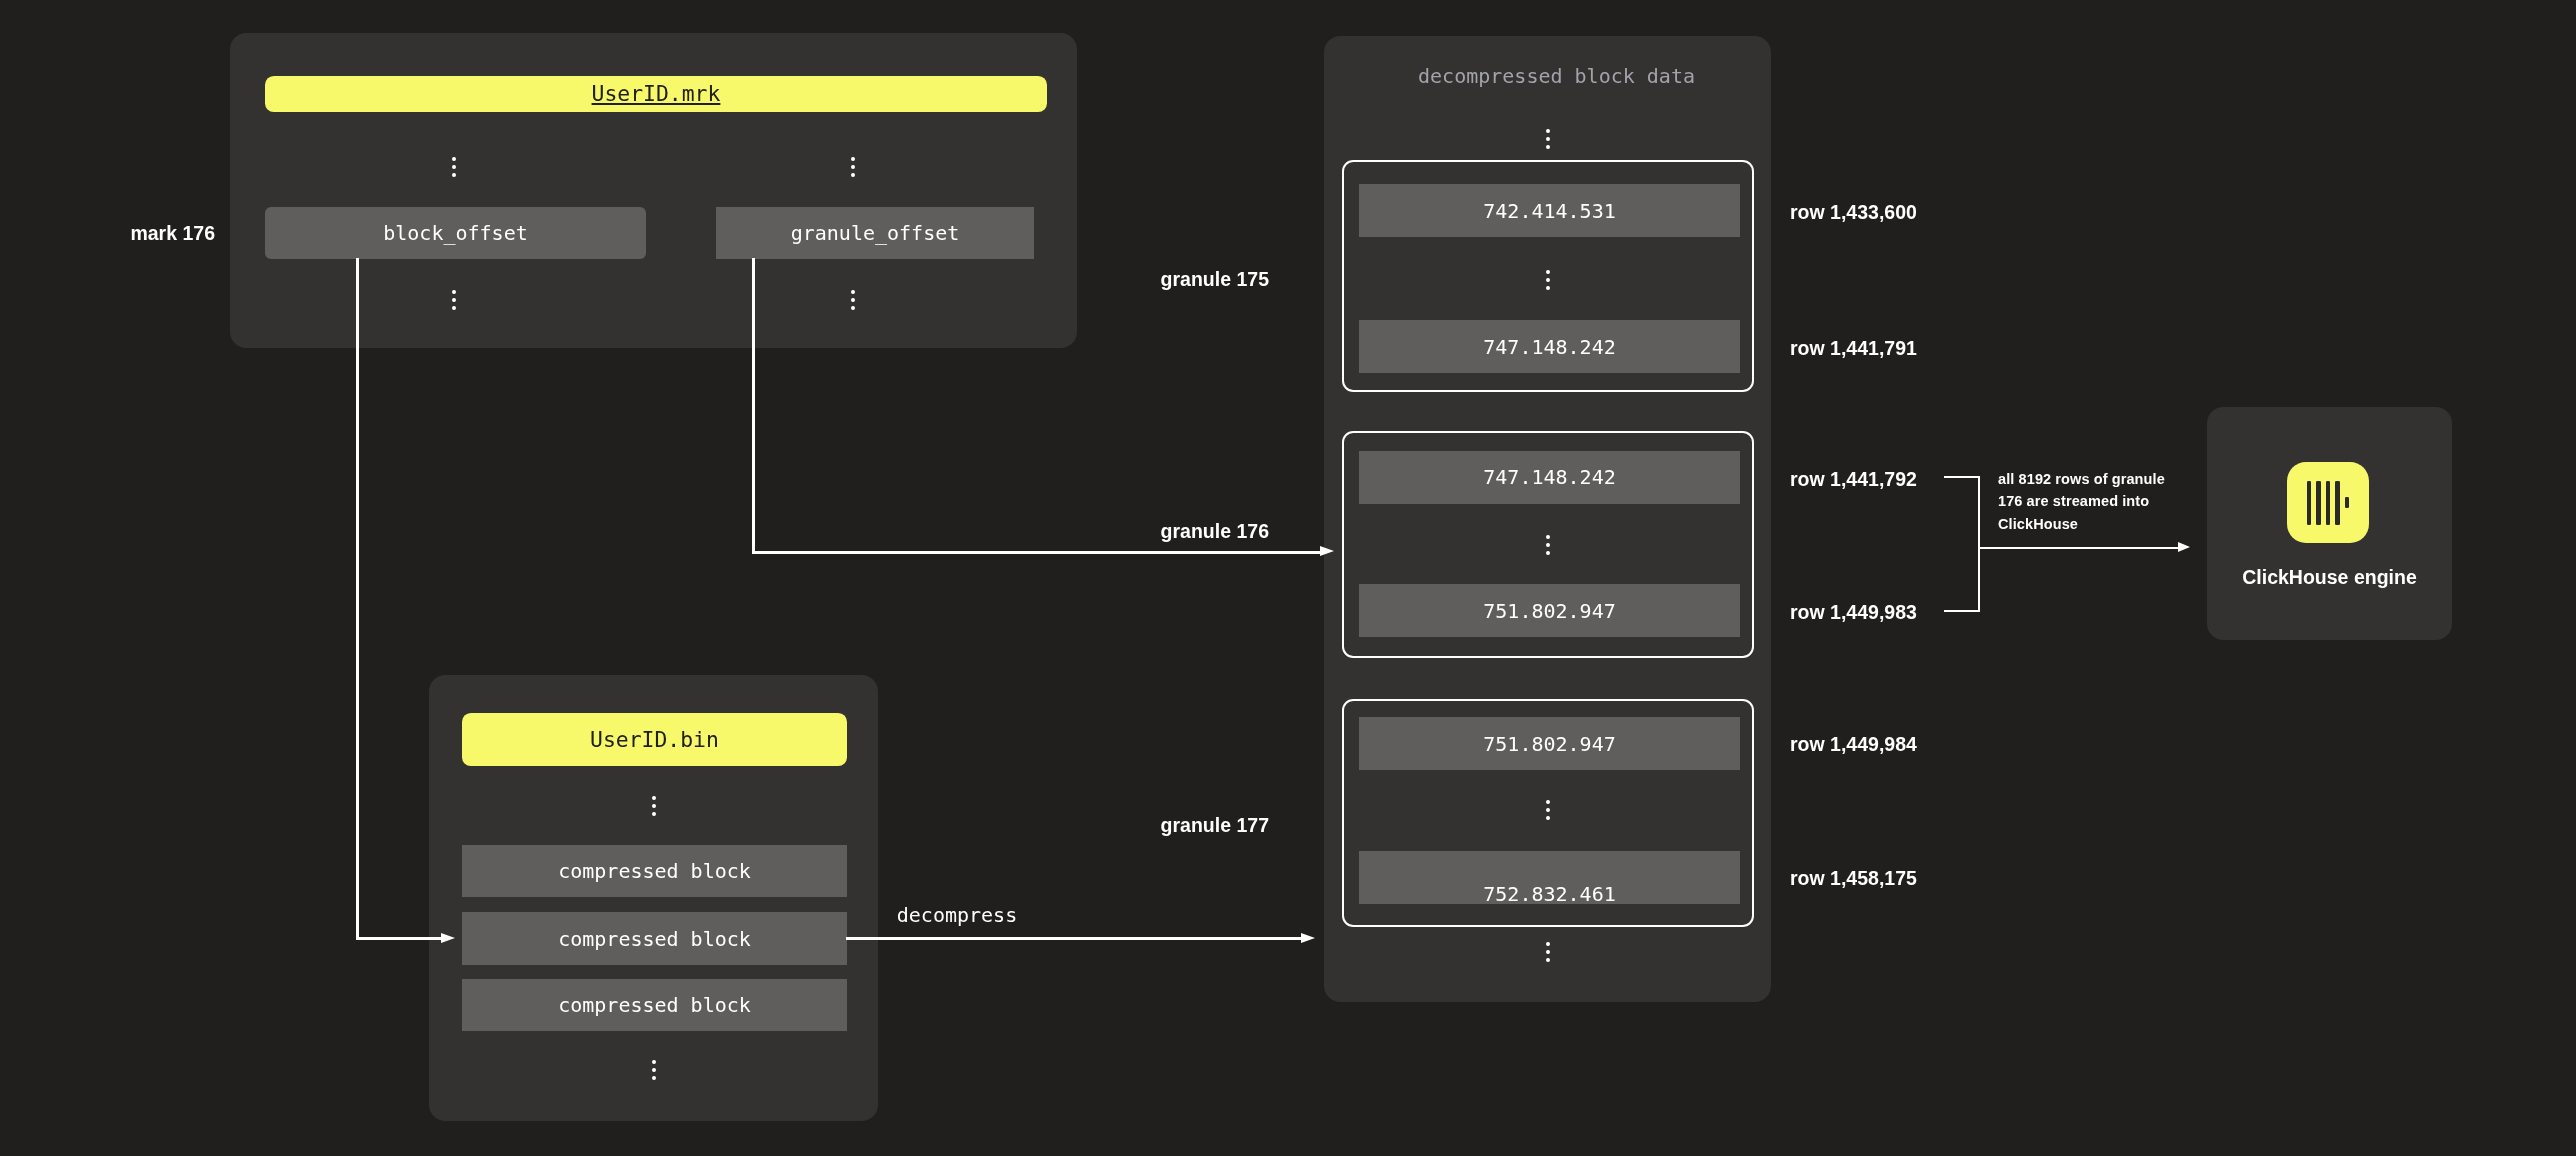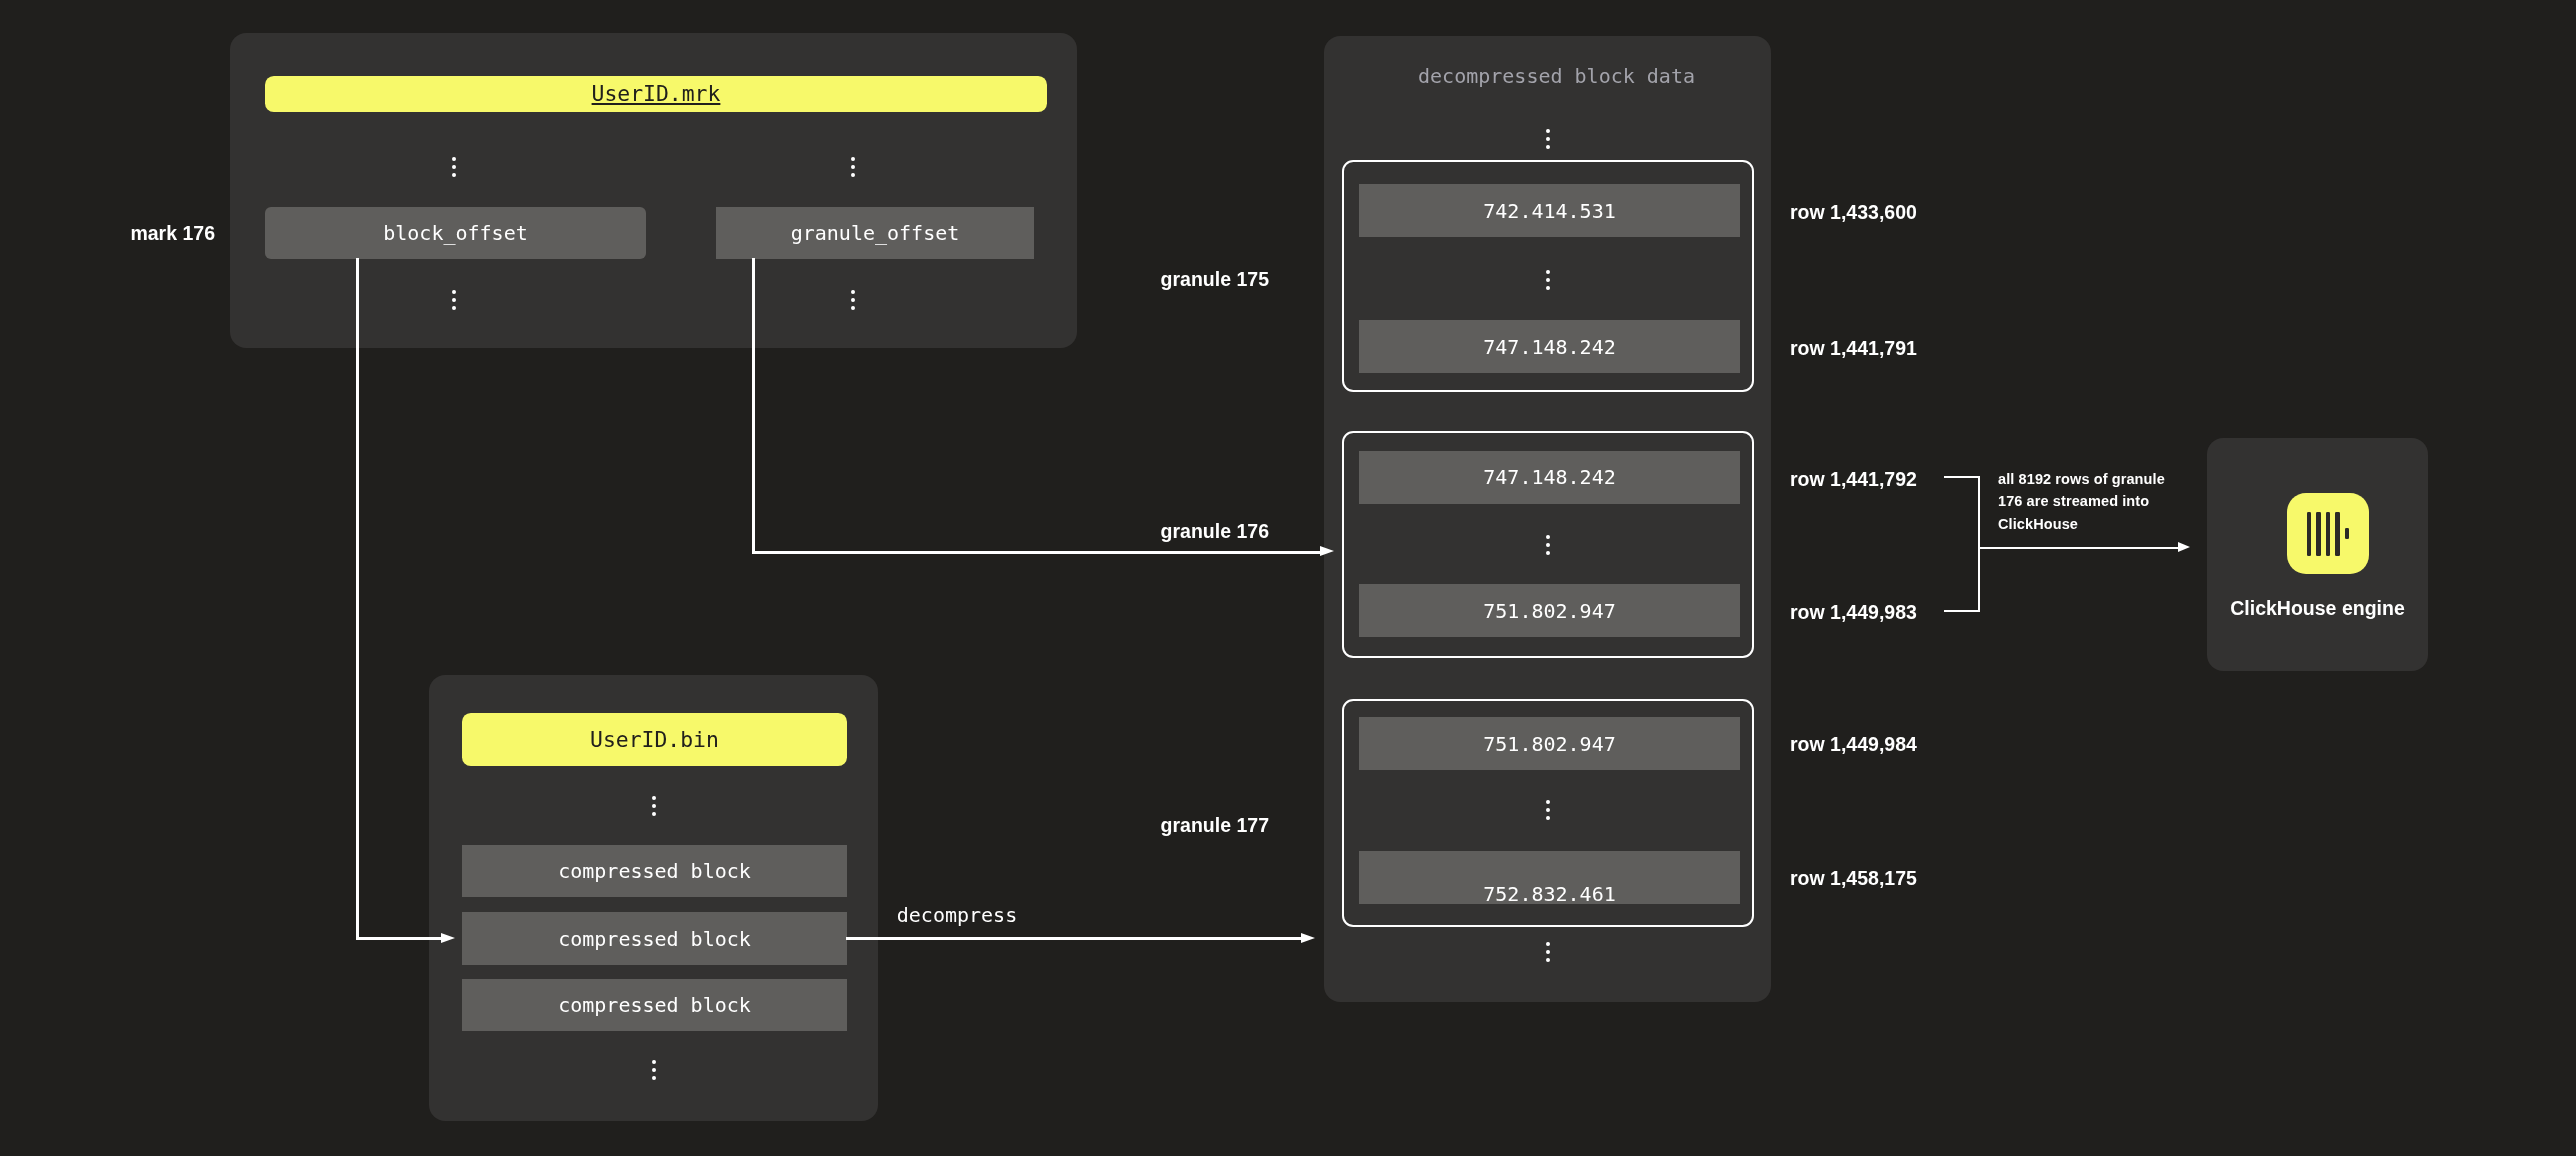--- a/index.html
+++ b/index.html
@@ -210,21 +210,21 @@
   <div class="sans-label" style="left:1790px;top:336px;">row 1,441,791</div>
   <div class="sans-label" style="left:1790px;top:467px;">row 1,441,792</div>
   <div class="sans-label" style="left:1790px;top:600px;">row 1,449,983</div>
   <div class="sans-label" style="left:1790px;top:732px;">row 1,449,984</div>
   <div class="sans-label" style="left:1790px;top:866px;">row 1,458,175</div>
 
   <div class="note-line" style="left:1998px;top:468px;">all 8192 rows of granule</div>
   <div class="note-line" style="left:1998px;top:490px;">176 are streamed into</div>
   <div class="note-line" style="left:1998px;top:513px;">ClickHouse</div>
 
-  <div class="panel" style="left:2207px;top:438px;width:221px;height:233px;">
+  <div class="panel" style="left:2207px;top:407px;width:245px;height:233px;">
     <div class="ch-icon" style="left:80px;top:55px;width:82px;height:81px;">
       <div class="bar"></div>
         <div class="bar"></div>
         <div class="bar"></div>
         <div class="bar"></div>
         <div class="dotbar"></div>
     </div>
     <div class="engine-label" style="top:158px;">ClickHouse engine</div>
   </div>
 

